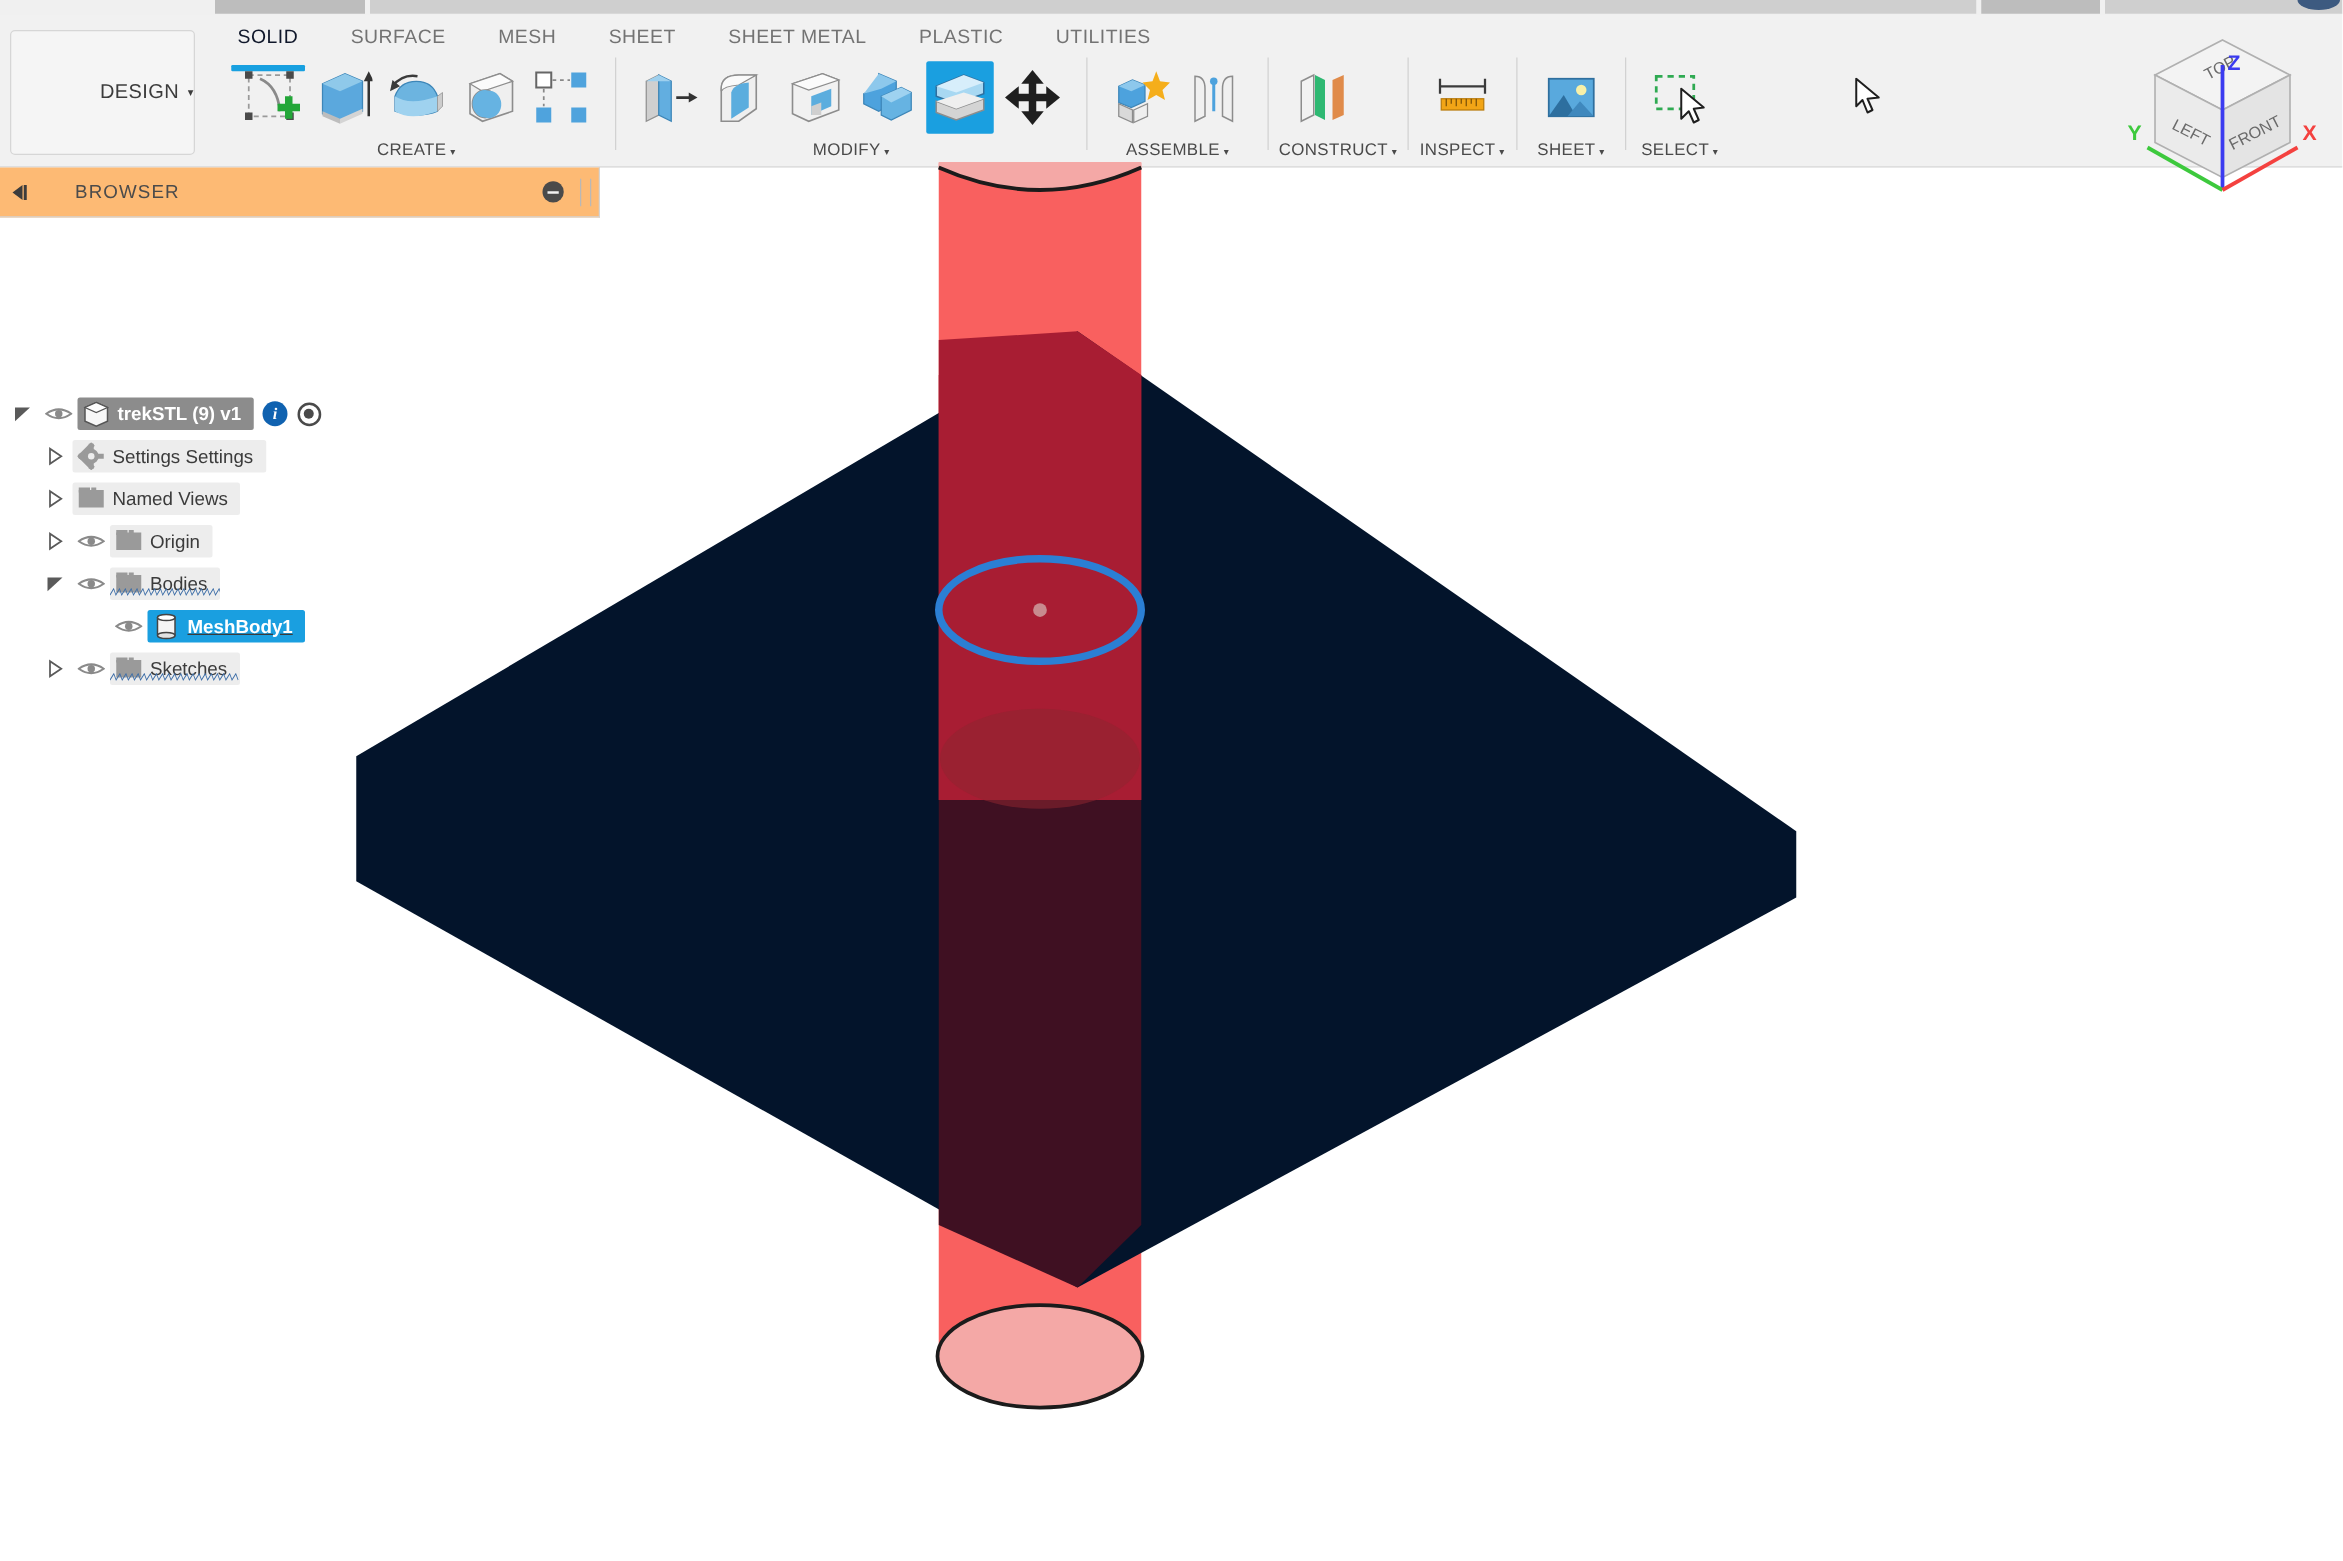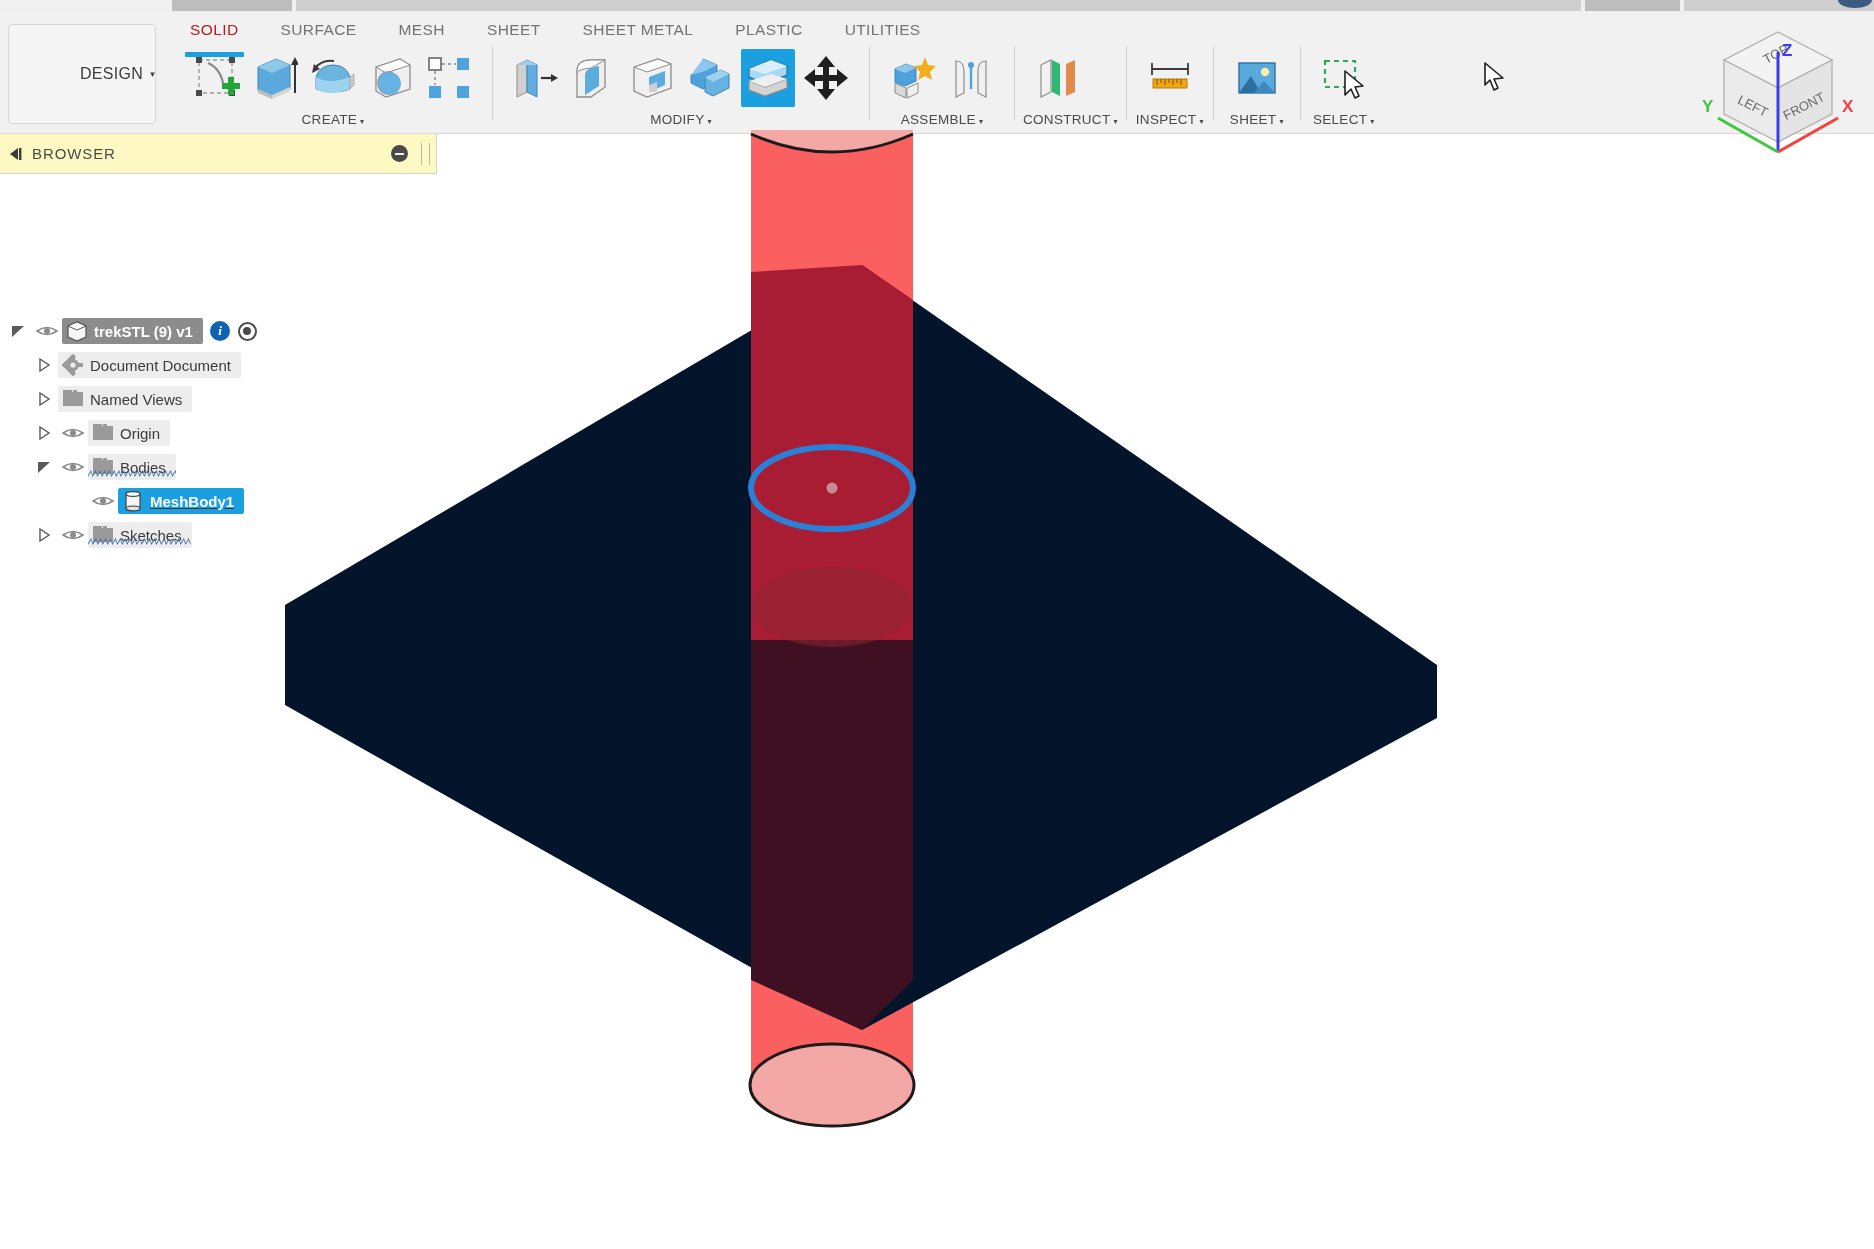--- a/index.html
+++ b/index.html
@@ -55,21 +55,21 @@
 
   .tabs {
     position: absolute; left: 190px; top: 1px; height: 34px;
     display: flex; align-items: center;
   }
   .tab {
     font-size: 15.5px; color: #737373; letter-spacing: .4px;
     padding: 4px 0; margin-right: 42px; white-space: nowrap;
     position: relative;
   }
-  .tab.active { color: #b91c1c; }
+  .tab.active { color: #0f172a; }
   .tab.active::after {
     content: ""; position: absolute; left: -5px; right: -5px; bottom: -14px;
     height: 5px; background: #18a0e0; border-radius: 1px;
   }
 
   .panels {
     position: absolute; left: 182px; top: 34px; height: 88px;
     display: flex; align-items: flex-start;
   }
   .panel { position: relative; display: flex; flex-direction: column; height: 88px; }
@@ -87,24 +87,24 @@
   }
   .tool.sel { background: #1a9fe0; }
   .tool svg { display: block; }
 
   
   .browser {
     position: absolute; left: 0; top: 134px; width: 437px;
     background: transparent;
   }
   .browser-head {
-    position: relative; width: 437px; height: 40px;
-    background: #fef9c3; border-bottom: 1px solid #d4d4d4;
+    position: relative; width: 480px; height: 40px;
+    background: #fdba74; border-bottom: 1px solid #d4d4d4;
     border-right: 1px solid #d4d4d4;
-    display: flex; align-items: center;
+    display: flex; align-items: center; gap: 28px;
   }
   .browser-collapse-arrow {
     margin-left: 6px; width: 20px; height: 20px;
     display: flex; align-items: center; justify-content: center;
     color: #3c3c3c; font-size: 12px;
   }
   .browser-title {
     font-size: 15px; color: #4b4b4b; letter-spacing: .9px; margin-left: 6px;
   }
   .browser-min {
@@ -481,21 +481,21 @@
               <g fill="#9a9a9a">
                 <rect x="9" y="1" width="4" height="20"></rect>
                 <rect x="1" y="9" width="20" height="4"></rect>
                 <rect x="3" y="3" width="4" height="16" transform="rotate(45 11 11)"></rect>
                 <rect x="3" y="3" width="4" height="16" transform="rotate(-45 11 11)"></rect>
               </g>
               <circle cx="11" cy="11" r="6" fill="#9a9a9a"></circle>
               <circle cx="11" cy="11" r="2.6" fill="#ededed"></circle>
             </svg>
           </div>
-          <div class="node-text">Document Document</div>
+          <div class="node-text">Settings Settings</div>
         </div>
       </div>
 
       <div class="node" style="padding-left:30px;">
         <div class="twisty">
           <svg width="14" height="16" viewBox="0 0 14 16">
               <polygon points="3,2 3,14 12,8" fill="none" stroke="#5a5a5a" stroke-width="1.4"></polygon>
             </svg>
         </div>
         <div class="node-chip">

